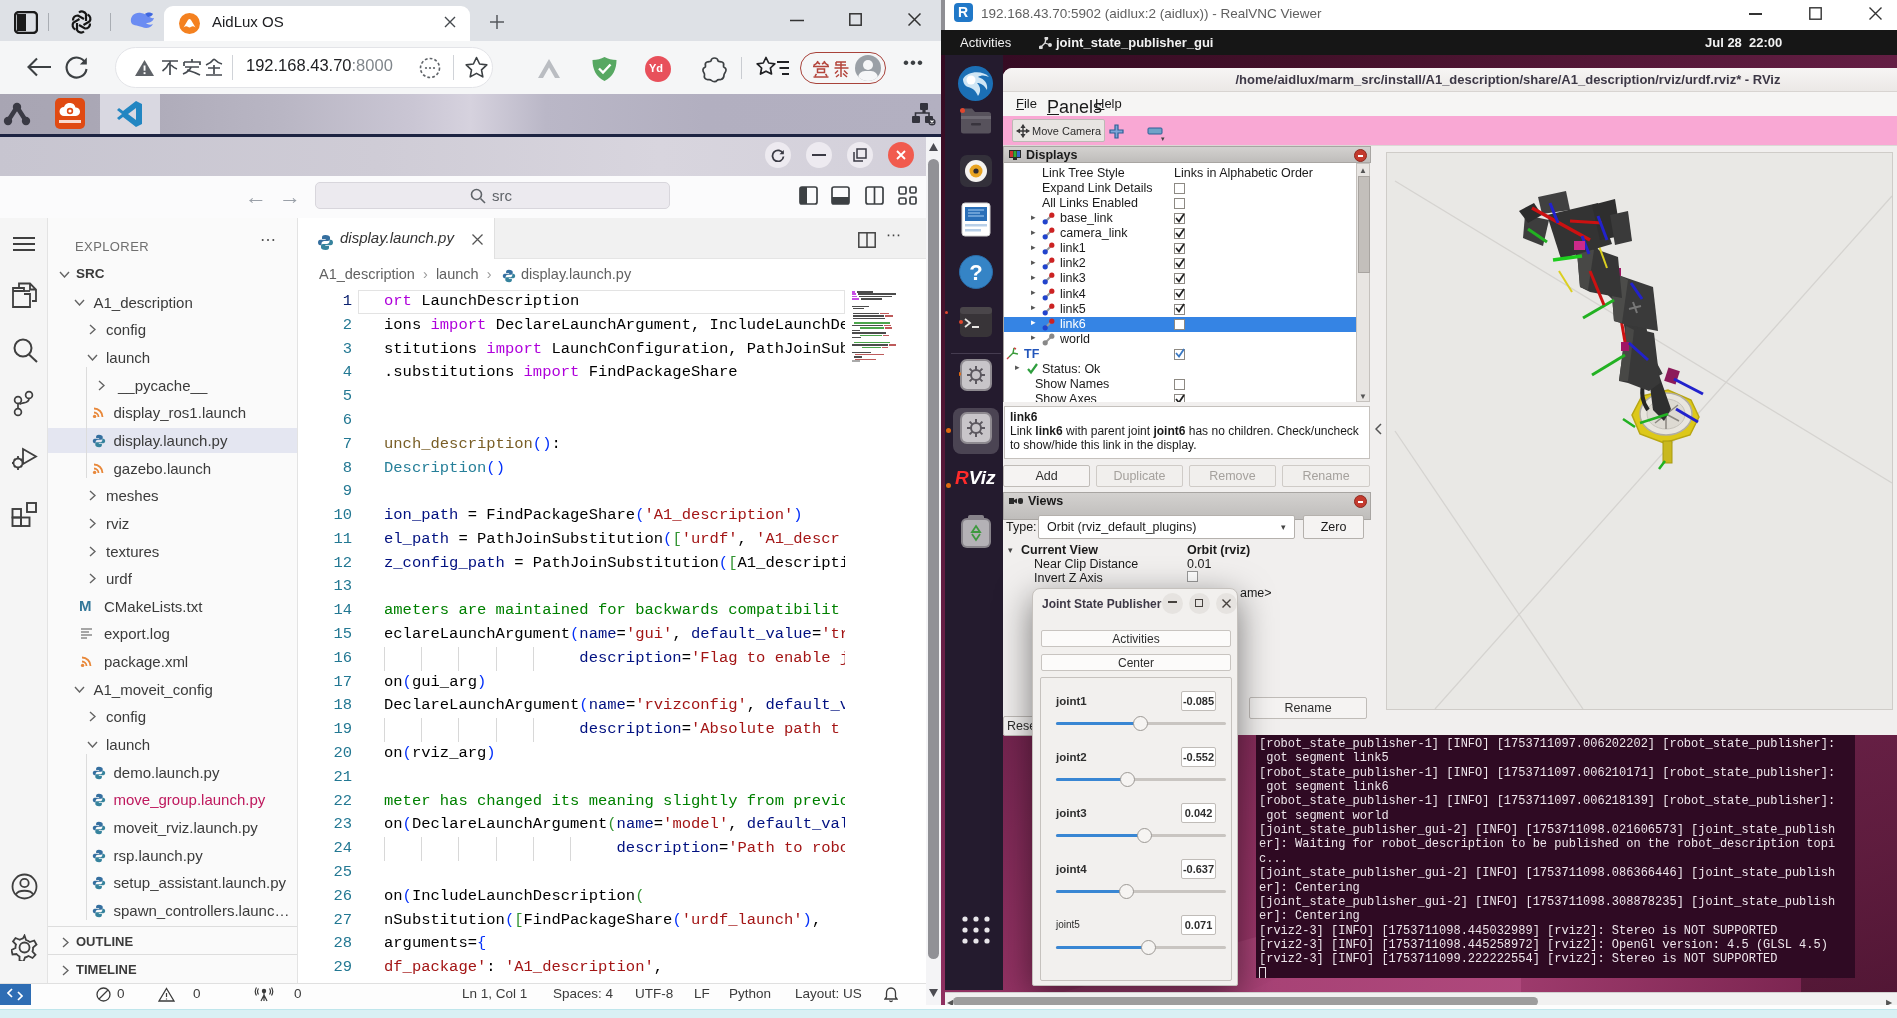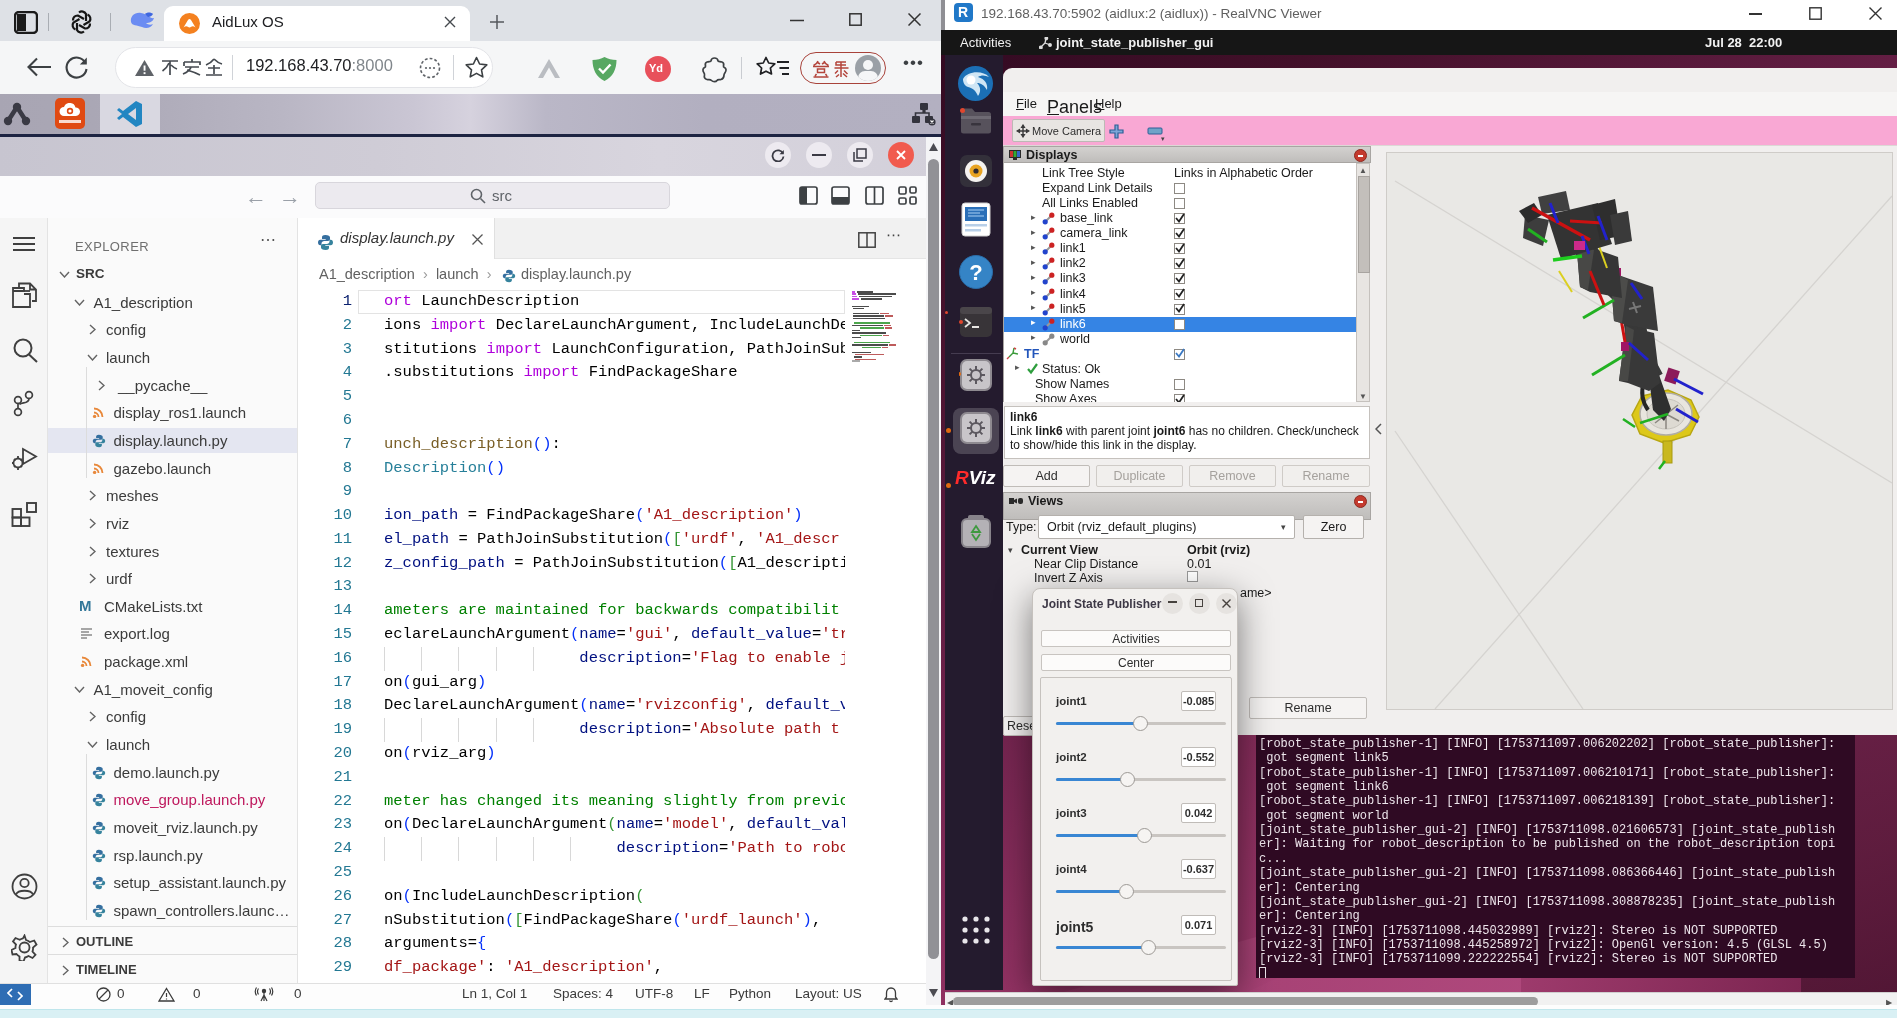--- a/index.html
+++ b/index.html
@@ -580,20 +580,23 @@
           <circle cx="4" cy="15" r="2.6"></circle>
           <circle cx="15" cy="15" r="2.6"></circle>
           <circle cx="26" cy="15" r="2.6"></circle>
           <circle cx="4" cy="26" r="2.6"></circle>
           <circle cx="15" cy="26" r="2.6"></circle>
           <circle cx="26" cy="26" r="2.6"></circle>
         </g>
       </svg>
 </div>
 <div class="a" id="rviz" style="left:62px;top:68px;width:894px;height:667px;background:#f1efee;border-radius:9px 0 0 0;font-size:12.5px;color:#1a1a1a;">
+  <div class="a" style="left:0;top:0;width:894px;height:24px;background:linear-gradient(#f7f5f4,#ebe8e6);border-bottom:1px solid #d8d4d1;border-radius:9px 0 0 0;box-sizing:border-box;">
+    <div class="a" style="left:58px;top:4px;width:894px;text-align:center;font-weight:bold;font-size:13px;color:#3d3846;">/home/aidlux/marm_src/install/A1_description/share/A1_description/rviz/urdf.rviz* - RViz</div>
+  </div>
   <div class="a" style="left:0;top:24px;width:894px;height:24px;background:#f6f5f4;">
     <div class="a" style="left:13px;top:4px;font-size:13px;"><u>F</u>ile</div>
     <div class="a" style="left:44px;top:5px;font-size:18px;"><u>P</u>anels</div>
     <div class="a" style="left:92px;top:4px;font-size:13px;"><u>H</u>elp</div>
   </div>
   <div class="a" style="left:0;top:48px;width:894px;height:30px;background:#f9a8d4;border-bottom:1px solid #dcd8d5;box-sizing:border-box;">
     <div class="a" style="left:9px;top:3px;width:93px;height:23px;background:#e8e5e2;border:1px solid #bdb9b5;border-radius:2px;box-sizing:border-box;"></div>
     <svg class="a" style="left:13px;top:8px;" width="14" height="14" viewBox="0 0 14 14">
           <g stroke="#3a3a3a" stroke-width="1.2" fill="#3a3a3a">
             <path d="M7 1 L5.5 3.5 L8.5 3.5 Z M7 13 L5.5 10.5 L8.5 10.5 Z M1 7 L3.5 5.5 L3.5 8.5 Z M13 7 L10.5 5.5 L10.5 8.5 Z"></path>
@@ -882,21 +885,21 @@
         <div class="a" style="left:15px;top:129px;font-size:11.5px;font-weight:bold;color:#2e2e2e;">joint3</div>
         <div class="a" style="left:140px;top:125px;width:35px;height:20px;background:#fff;border:1px solid #c0bcb8;border-radius:2px;box-sizing:border-box;text-align:center;font-size:11px;font-weight:bold;color:#2e2e2e;"><span style="position:relative;top:3px;">0.042</span></div>
         <div class="a" style="left:15px;top:155.5px;width:170px;height:3.5px;background:#c9c5c1;border-radius:2px;"></div>
         <div class="a" style="left:15px;top:155.5px;width:88px;height:3.5px;background:#3986d3;border-radius:2px;"></div>
         <div class="a" style="left:96px;top:149.5px;width:15px;height:15px;border-radius:8px;background:#f6f4f2;border:1px solid #9d9995;box-sizing:border-box;"></div>
         <div class="a" style="left:15px;top:185px;font-size:11.5px;font-weight:bold;color:#2e2e2e;">joint4</div>
         <div class="a" style="left:140px;top:181px;width:35px;height:20px;background:#fff;border:1px solid #c0bcb8;border-radius:2px;box-sizing:border-box;text-align:center;font-size:11px;font-weight:bold;color:#2e2e2e;"><span style="position:relative;top:3px;">-0.637</span></div>
         <div class="a" style="left:15px;top:211.5px;width:170px;height:3.5px;background:#c9c5c1;border-radius:2px;"></div>
         <div class="a" style="left:15px;top:211.5px;width:70px;height:3.5px;background:#3986d3;border-radius:2px;"></div>
         <div class="a" style="left:78px;top:205.5px;width:15px;height:15px;border-radius:8px;background:#f6f4f2;border:1px solid #9d9995;box-sizing:border-box;"></div>
-        <div class="a" style="left:15px;top:241px;font-size:14px;font-weight:bold;color:#2e2e2e;">joint5</div>
+        <div class="a" style="left:15px;top:241px;font-size:10px;font-weight:normal;color:#2e2e2e;">joint5</div>
         <div class="a" style="left:140px;top:237px;width:35px;height:20px;background:#fff;border:1px solid #c0bcb8;border-radius:2px;box-sizing:border-box;text-align:center;font-size:11px;font-weight:bold;color:#2e2e2e;"><span style="position:relative;top:3px;">0.071</span></div>
         <div class="a" style="left:15px;top:267.5px;width:170px;height:3.5px;background:#c9c5c1;border-radius:2px;"></div>
         <div class="a" style="left:15px;top:267.5px;width:92px;height:3.5px;background:#3986d3;border-radius:2px;"></div>
         <div class="a" style="left:100px;top:261.5px;width:15px;height:15px;border-radius:8px;background:#f6f4f2;border:1px solid #9d9995;box-sizing:border-box;"></div>
       </div>
 </div>
 <div class="a" style="left:4px;top:992px;width:952px;height:18px;background:#f1f1f1;border-top:1px solid #cfcfcf;box-sizing:border-box;">
   <div class="a" style="left:2px;top:5px;font-size:8px;color:#555;">◀</div>
   <div class="a" style="left:8px;top:4px;width:585px;height:9px;background:#9d9d9d;border-radius:5px;"></div>
   <div class="a" style="left:941px;top:5px;font-size:8px;color:#555;">▶</div>

